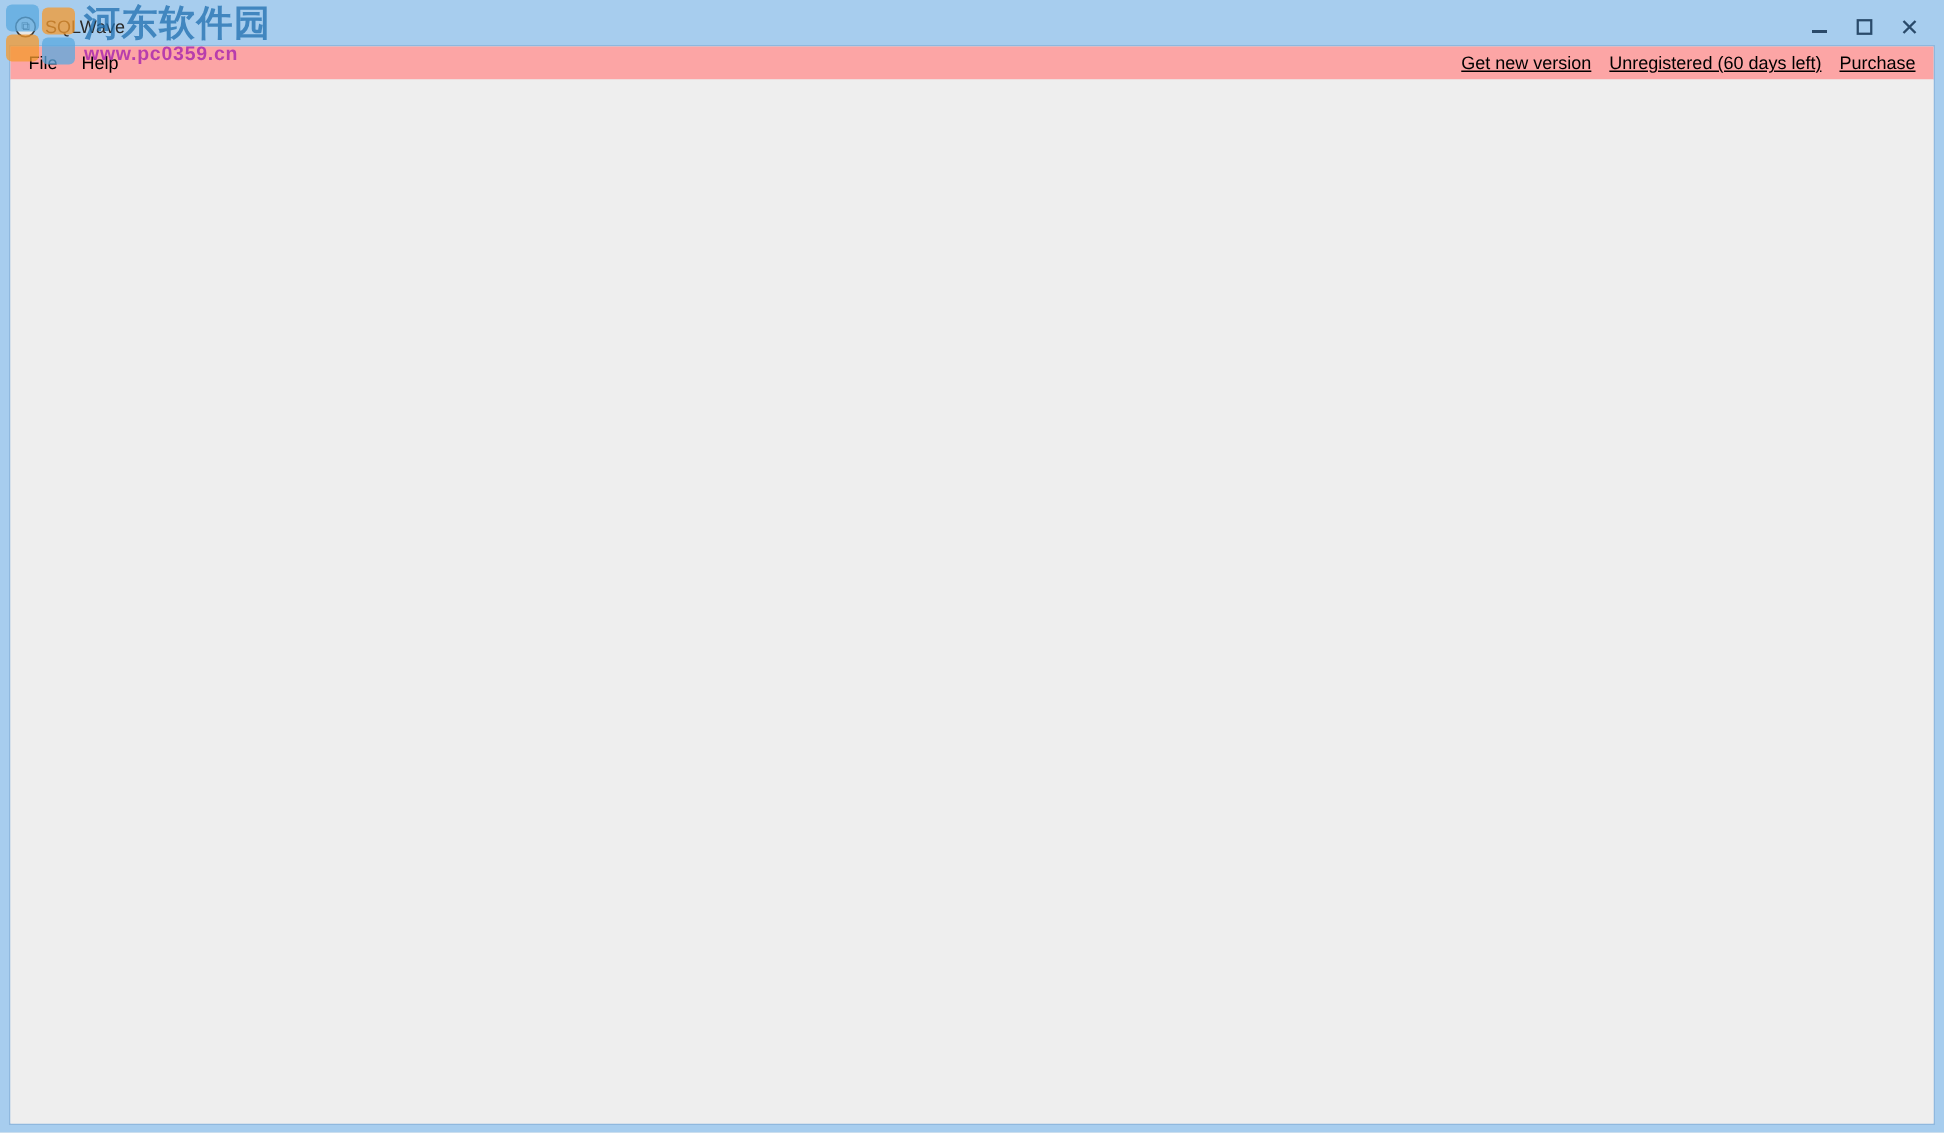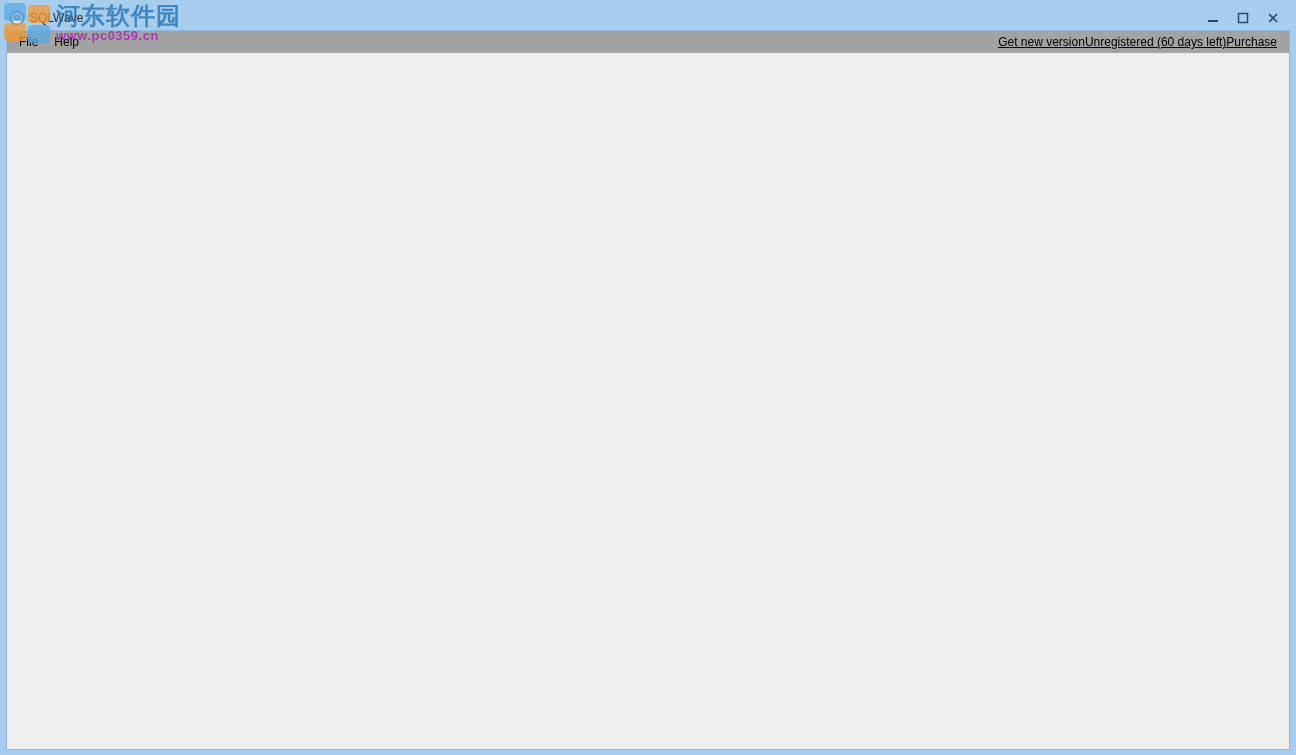--- a/index.html
+++ b/index.html
@@ -67,39 +67,40 @@
     .tbc svg { width: 12px; height: 12px; }
     .client {
       flex: 1;
       background: #eeeeee;
       border: 1px solid #8fb8de;
       display: flex;
       flex-direction: column;
     }
     .menubar {
       height: 22px;
-      background: #a3a3a3;
+      background: #fca5a5;
       display: flex;
       align-items: center;
       padding: 0 4px;
       border-bottom: 0;
     }
     .menubar-left {
       display: flex;
       gap: 0;
     }
     .menu-item {
       padding: 2px 8px;
       color: #000;
       cursor: pointer;
       font-size: 12px;
     }
     .menubar-spacer { flex: 1; }
     .menubar-right {
       display: flex;
+      gap: 12px;
       padding-right: 8px;
     }
     .link-item {
       color: #000;
       text-decoration: underline;
       cursor: pointer;
       font-size: 12px;
     }
     .content {
       flex: 1;

